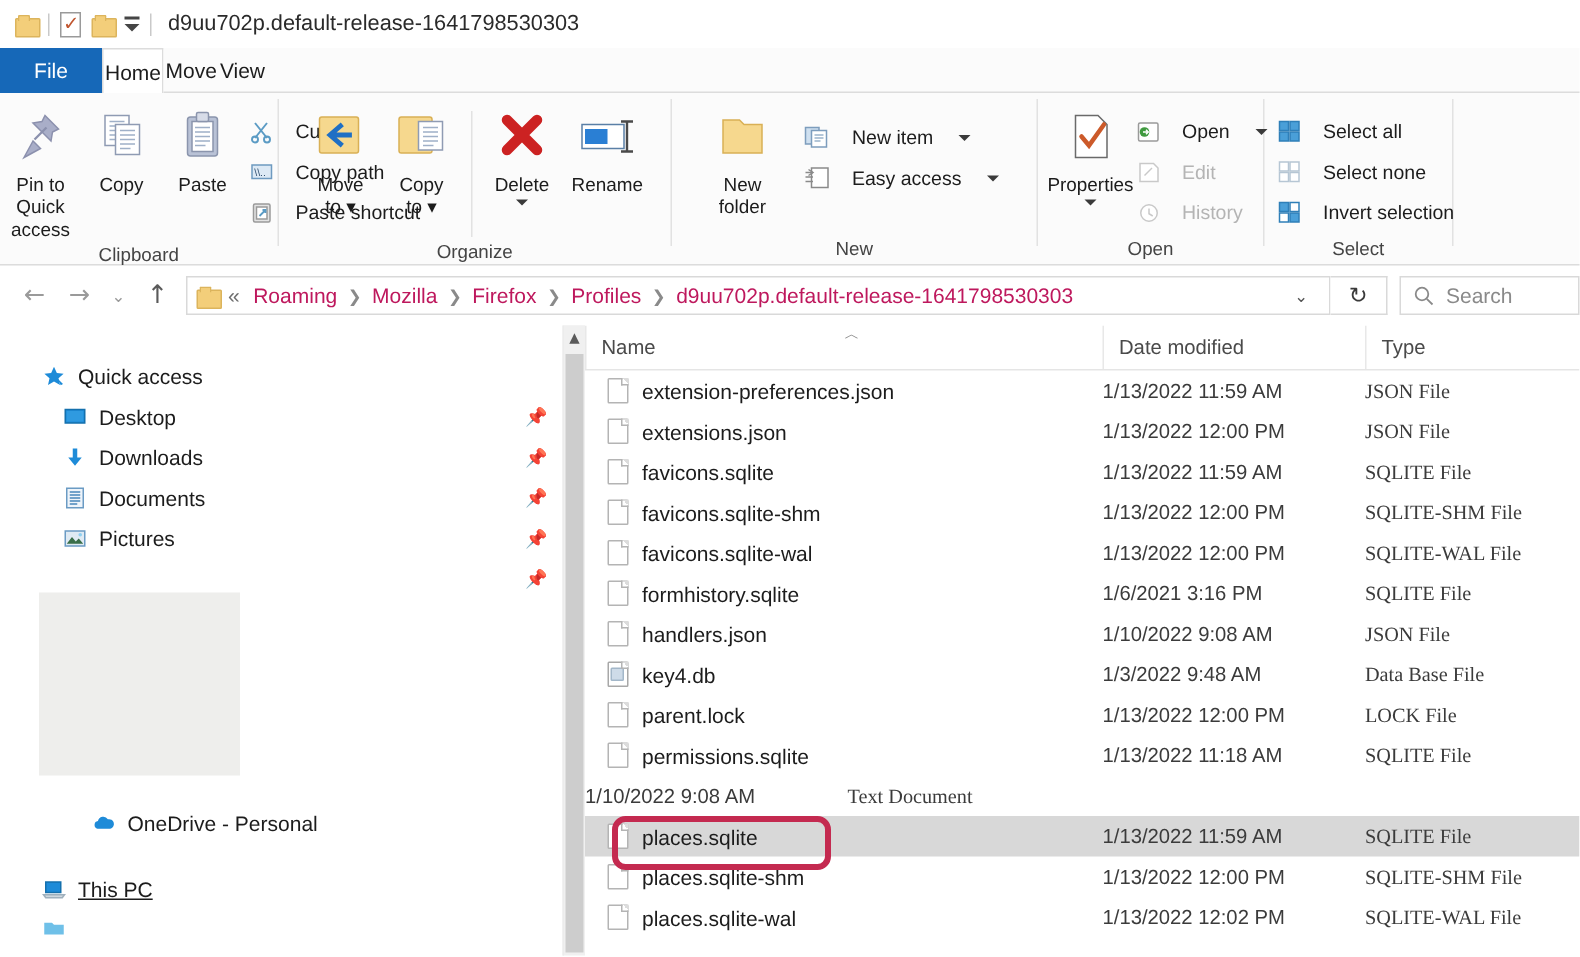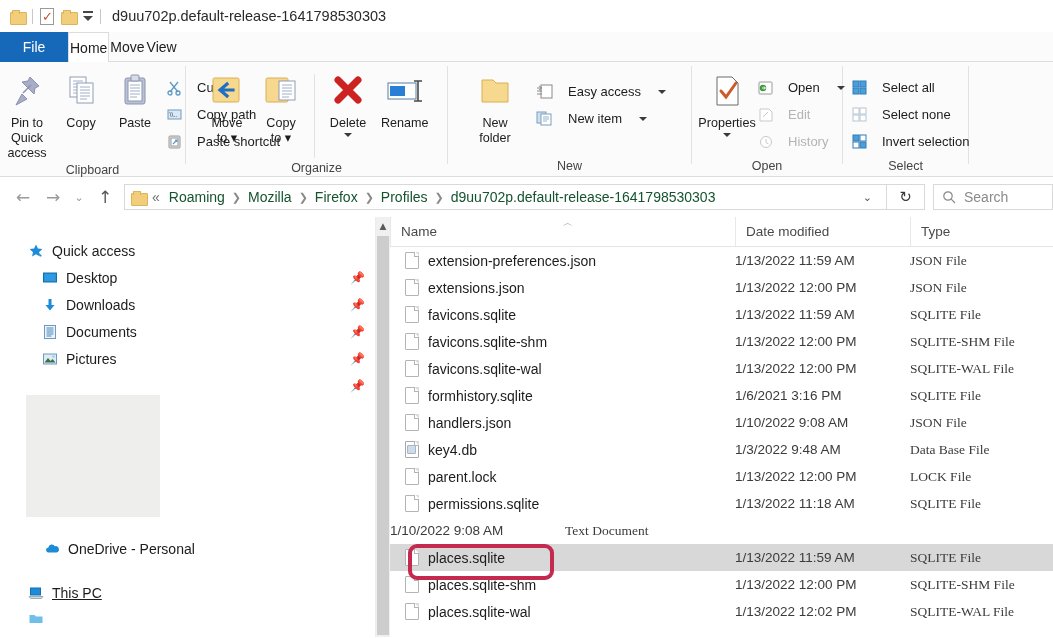--- a/index.html
+++ b/index.html
@@ -103,21 +103,21 @@
   .navbtn {
     width:30px; height:30px; display:flex; align-items:center; justify-content:center;
     color:#9a9a9a; font-size:17px; cursor:default; font-family:"DejaVu Sans", sans-serif;
   }
   .navbtn.on { color:#5a5a5a; }
   .navbtn.small { width:22px; font-size:11px; }
   .crumbbox {
     flex:1; height:26px; border:1px solid #d9d9d9; background:#fff;
     display:flex; align-items:center; padding:0 6px; gap:3px; margin-left:4px; min-width:0;
   }
-  .crumb { font-size:14px; color:#14532d; white-space:nowrap; padding:2px 3px; cursor:default; }
+  .crumb { font-size:14px; color:#be185d; white-space:nowrap; padding:2px 3px; cursor:default; }
   .crumb.first { color:#6f6f6f; font-size:14px; }
   .chev { color:#8a8a8a; font-size:11px; padding:0 1px; font-family:"DejaVu Sans", sans-serif;}
   .crumbcaret {
     margin-left:auto; color:#555; font-size:11px; padding:0 8px; font-family:"DejaVu Sans", sans-serif;
   }
   .refreshbtn {
     width:38px; height:26px; border:1px solid #d9d9d9; border-left:none; background:#fff;
     display:flex; align-items:center; justify-content:center; color:#3a3a3a; font-size:15px;
     font-family:"DejaVu Sans", sans-serif; cursor:default;
   }
@@ -353,36 +353,36 @@
             <svg width="40" height="40" viewBox="0 0 40 40">
               <path d="M7 8 h11 l3 3 h12 v19 h-26 z" fill="#f6d88e" stroke="#d9b055"></path>
             </svg>
           </div>
           <span class="lbl2">New</span>
           <span class="lbl2">folder</span>
         </div>
         <div class="smallcol" style="padding-top:8px;padding-left:10px">
           <div class="smallrow">
             <svg width="18" height="17" viewBox="0 0 18 17">
-                <rect x="5" y="2" width="11" height="13" fill="#fff" stroke="#8a8a8a"></rect>
-                <path d="M1 5h5M1 8h5M1 11h5" stroke="#8a8a8a"></path>
-                <path d="M3 3 L6 5 L3 7" fill="none" stroke="#8a8a8a"></path>
-              </svg>
-            <span>Easy access</span>
-            <span class="mini-caret"></span>
-          </div>
-          <div class="smallrow">
-            <svg width="18" height="17" viewBox="0 0 18 17">
                 <rect x="1" y="2" width="9" height="11" fill="#cfe0f0" stroke="#7d9dbd"></rect>
                 <rect x="5" y="4" width="10" height="11" fill="#fff" stroke="#7d9dbd"></rect>
                 <g stroke="#9ab4cc">
                   <path d="M7 7h6M7 9h6M7 11h4"></path>
                 </g>
               </svg>
             <span>New item</span>
+            <span class="mini-caret"></span>
+          </div>
+          <div class="smallrow">
+            <svg width="18" height="17" viewBox="0 0 18 17">
+                <rect x="5" y="2" width="11" height="13" fill="#fff" stroke="#8a8a8a"></rect>
+                <path d="M1 5h5M1 8h5M1 11h5" stroke="#8a8a8a"></path>
+                <path d="M3 3 L6 5 L3 7" fill="none" stroke="#8a8a8a"></path>
+              </svg>
+            <span>Easy access</span>
             <span class="mini-caret"></span>
           </div>
         </div>
       </div>
       <div class="glabel">New</div>
     </div>
     <div class="gsep"></div>
 
     <div class="rgroup" style="width:150px">
       <div class="gbody" style="padding-left:8px">
@@ -550,21 +550,21 @@
         <span class="pin">📌</span>
       </div>
 
       <div class="navitem l2">
         <span></span>
         <span class="pin">📌</span>
       </div>
 
       <div class="redact" style="left:26px; top:178px; width:134px; height:122px;"></div>
 
-      <div class="navitem" style="position:absolute; left:0; top:318px; width:375px;padding-left:44px;">
+      <div class="navitem" style="position:absolute; left:17px; top:318px; width:375px;padding-left:44px;">
         <svg class="sicon" viewBox="0 0 16 16">
             <path d="M4 11.5 a2.6 2.6 0 0 1 0.3 -5.1 a3.6 3.6 0 0 1 6.6 -1.2 a2.9 2.9 0 0 1 1.6 6.3 z" fill="#1e8bd8"></path>
           </svg>
         <span>OneDrive - Personal</span>
       </div>
 
       <div class="navitem" style="position:absolute; left:0; top:362px; width:375px;text-decoration:underline;">
         <svg class="sicon" viewBox="0 0 16 16">
             <rect x="2.5" y="3" width="10" height="7" fill="#1e8bd8" stroke="#1470ad"></rect>
             <path d="M1 11.5 h14 l-1.5 2 h-11 z" fill="#cfd8de" stroke="#9fb0bd"></path>

